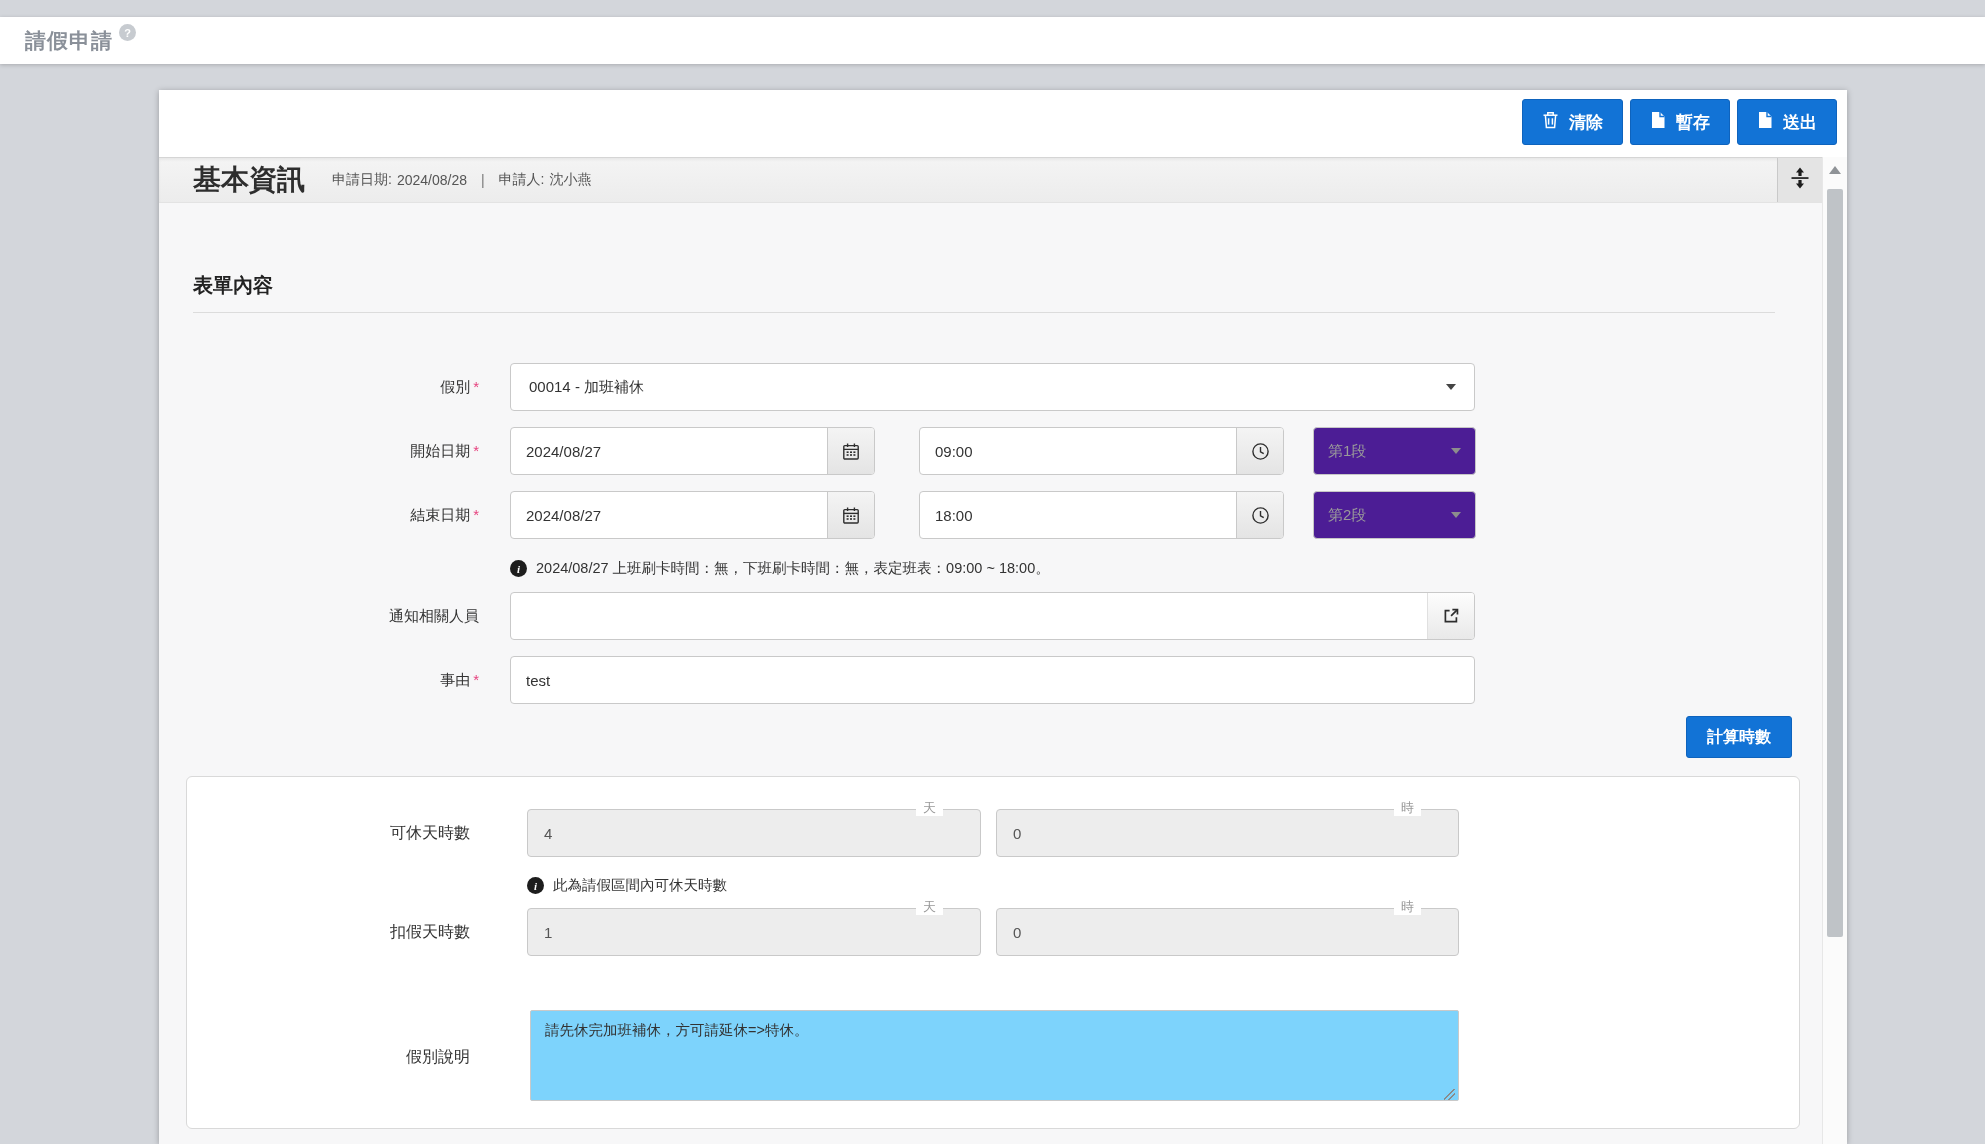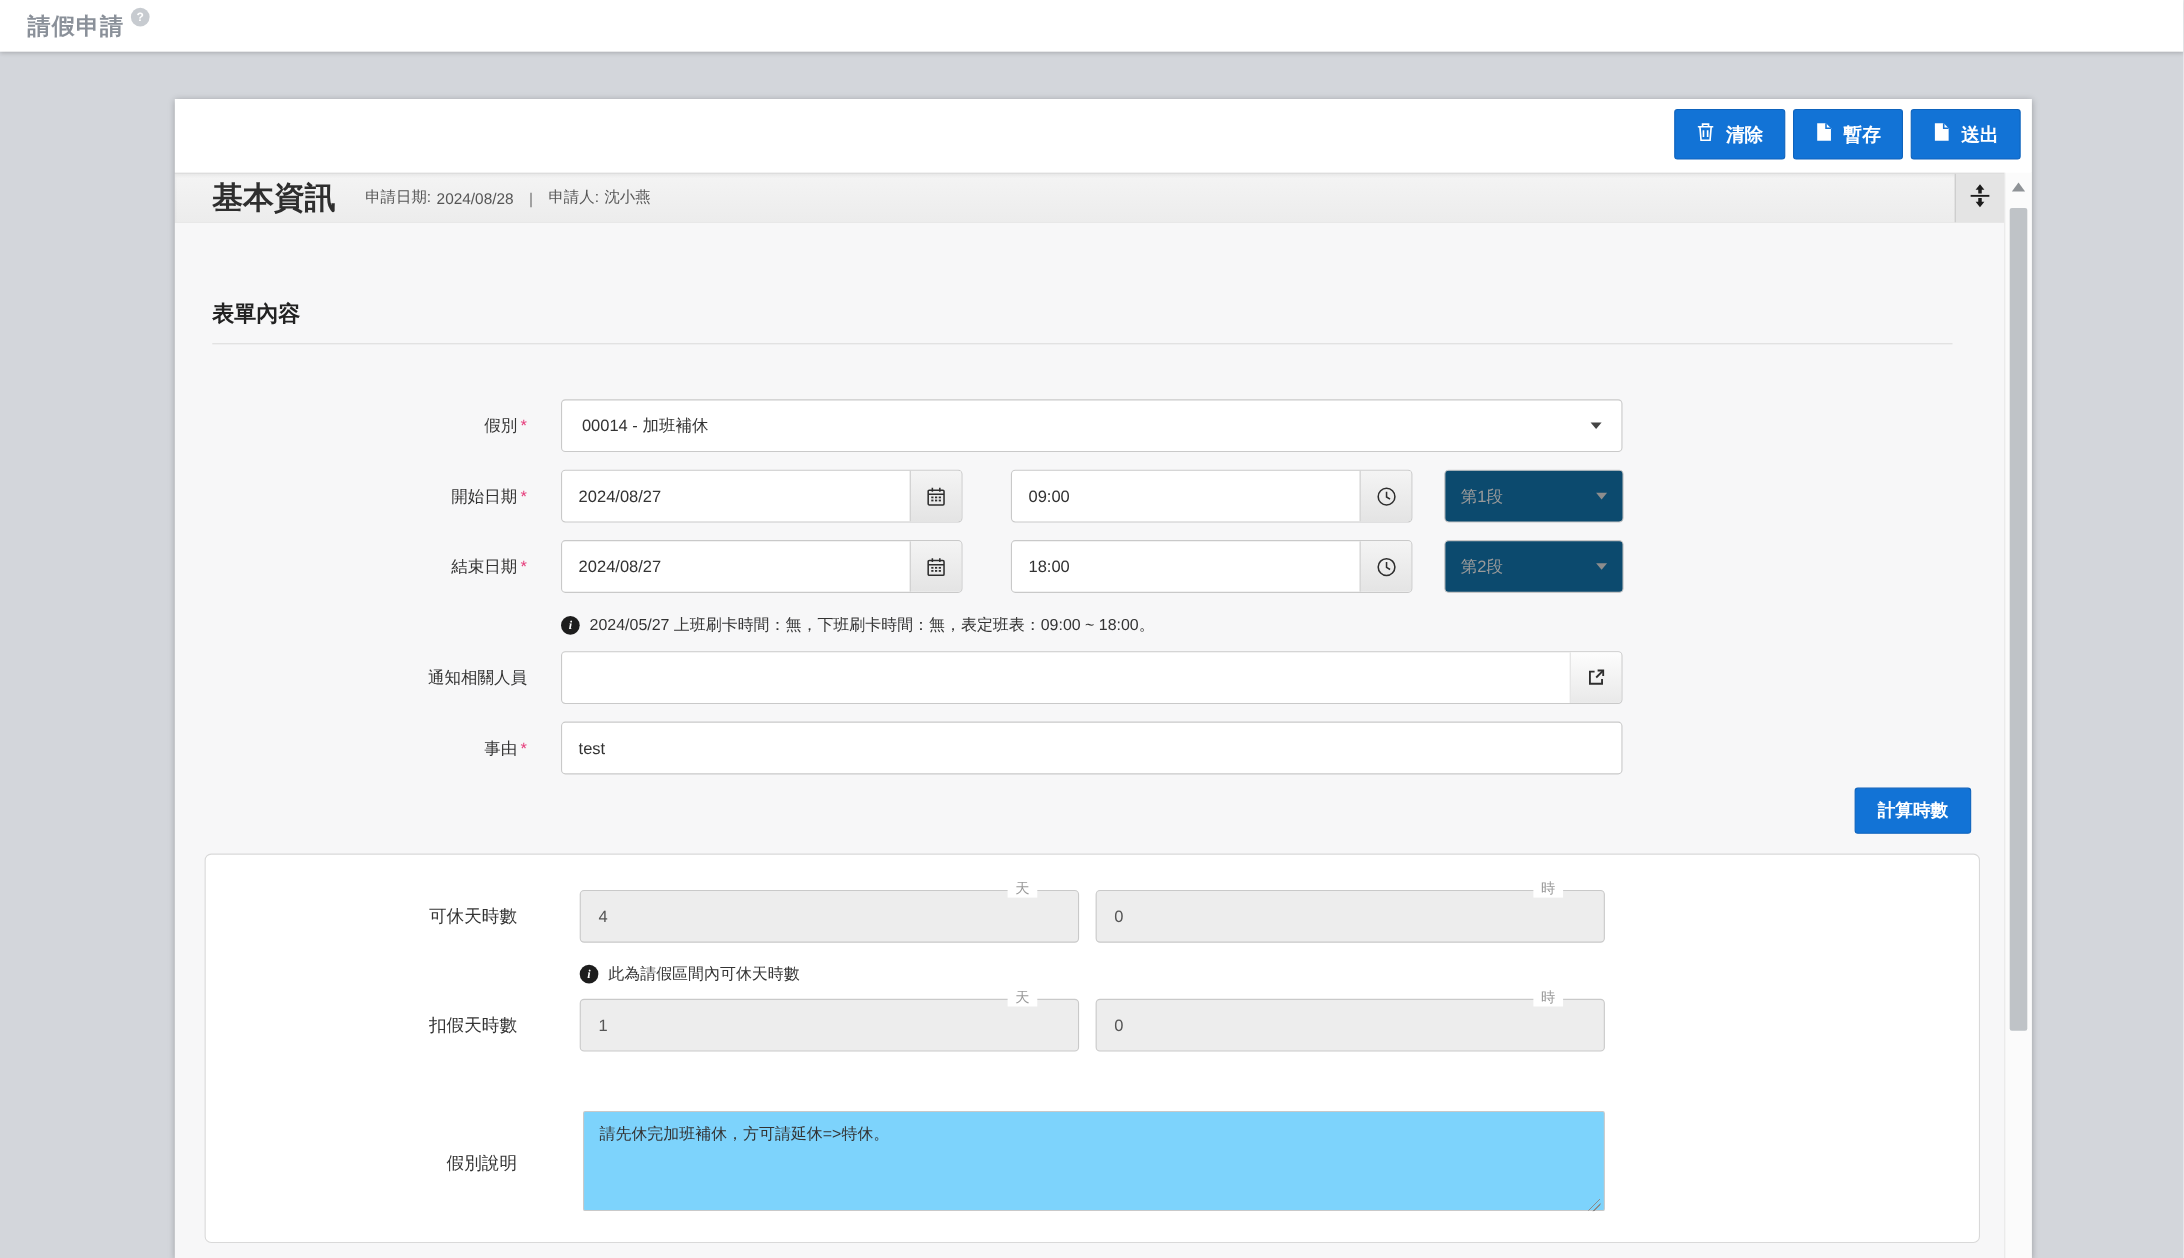--- a/index.html
+++ b/index.html
@@ -5,21 +5,21 @@
   * { box-sizing: border-box; margin: 0; padding: 0; }
   html,body { width:1985px; height:1144px; }
   body {
     position: relative; overflow: hidden;
     background: #d3d6db;
     font-family: "Liberation Sans", sans-serif;
   }
 
   
   .page-header {
-    position:absolute; top:0; left:0; right:0; height:47px;
+    position:absolute; top:17px; left:0; right:0; height:47px;
     background:#fff; box-shadow:0 1px 4px rgba(0,0,0,.20);
     display:flex; align-items:center; padding-left:25px; z-index:6;
   }
   .page-title { font-size:21px; font-weight:bold; color:#8a9099; letter-spacing:1px; }
   .help-badge {
     width:17px; height:17px; border-radius:50%; background:#c7cbd0; color:#fff;
     font-size:11px; font-weight:bold; display:flex; align-items:center; justify-content:center;
     margin-left:6px; align-self:flex-start; margin-top:7px; cursor:pointer;
   }
 
@@ -87,21 +87,21 @@
     width:47px; flex:none; border-left:1px solid #c9c9c9;
     background:linear-gradient(#f4f4f4,#e4e4e4);
     display:flex; align-items:center; justify-content:center; cursor:pointer;
   }
   .addon.light { background:linear-gradient(#fdfdfd,#e9e9e9); border-left:1px solid #e0e0e0; }
   .w-date { width:365px; }
   .w-time { width:365px; margin-left:44px; }
   .w-wide { width:965px; }
 
   .dselect {
-    width:163px; height:48px; margin-left:29px; background:#0c4a6e; border:1px solid #c6c6c6;
+    width:163px; height:48px; margin-left:29px; background:#4c1d95; border:1px solid #c6c6c6;
     border-radius:4px; display:flex; align-items:center; padding:0 14px; font-size:15px; color:#9a9a9a;
   }
 
   .info-row { margin:20px 0 0 351px; display:flex; align-items:center; gap:9px; font-size:14.5px; color:#333; }
   .info-icon {
     width:17px; height:17px; flex:none; border-radius:50%; background:#1d1d1d; color:#fff;
     font-size:11px; font-weight:bold; font-style:italic;
     font-family:"Liberation Serif", serif;
     display:flex; align-items:center; justify-content:center;
   }
@@ -298,21 +298,21 @@
           </span>
         </div>
         <div class="dselect">
           <span>第2段</span>
           <span class="caret gray" style="margin-left:auto;"></span>
         </div>
       </div>
 
       <div class="info-row">
         <span class="info-icon">i</span>
-        <span>2024/05/27 上班刷卡時間：無，下班刷卡時間：無，表定班表：09:00 ~ 18:00。</span>
+        <span>2024/08/27 上班刷卡時間：無，下班刷卡時間：無，表定班表：09:00 ~ 18:00。</span>
       </div>
 
       <div class="frow" style="margin-top:14px;">
         <span class="flabel">通知相關人員</span>
         <div class="igroup w-wide">
           <input value="" style="">
           <span class="addon light">
             <svg width="18" height="18" viewBox="0 0 17 17" fill="none" stroke="#2e2e2e" stroke-width="1.6">
               <path d="M7.2 3.4H3.2v10.4h10.4V9.6"></path>
               <path d="M9.8 2.4h4.8v4.8"></path>

